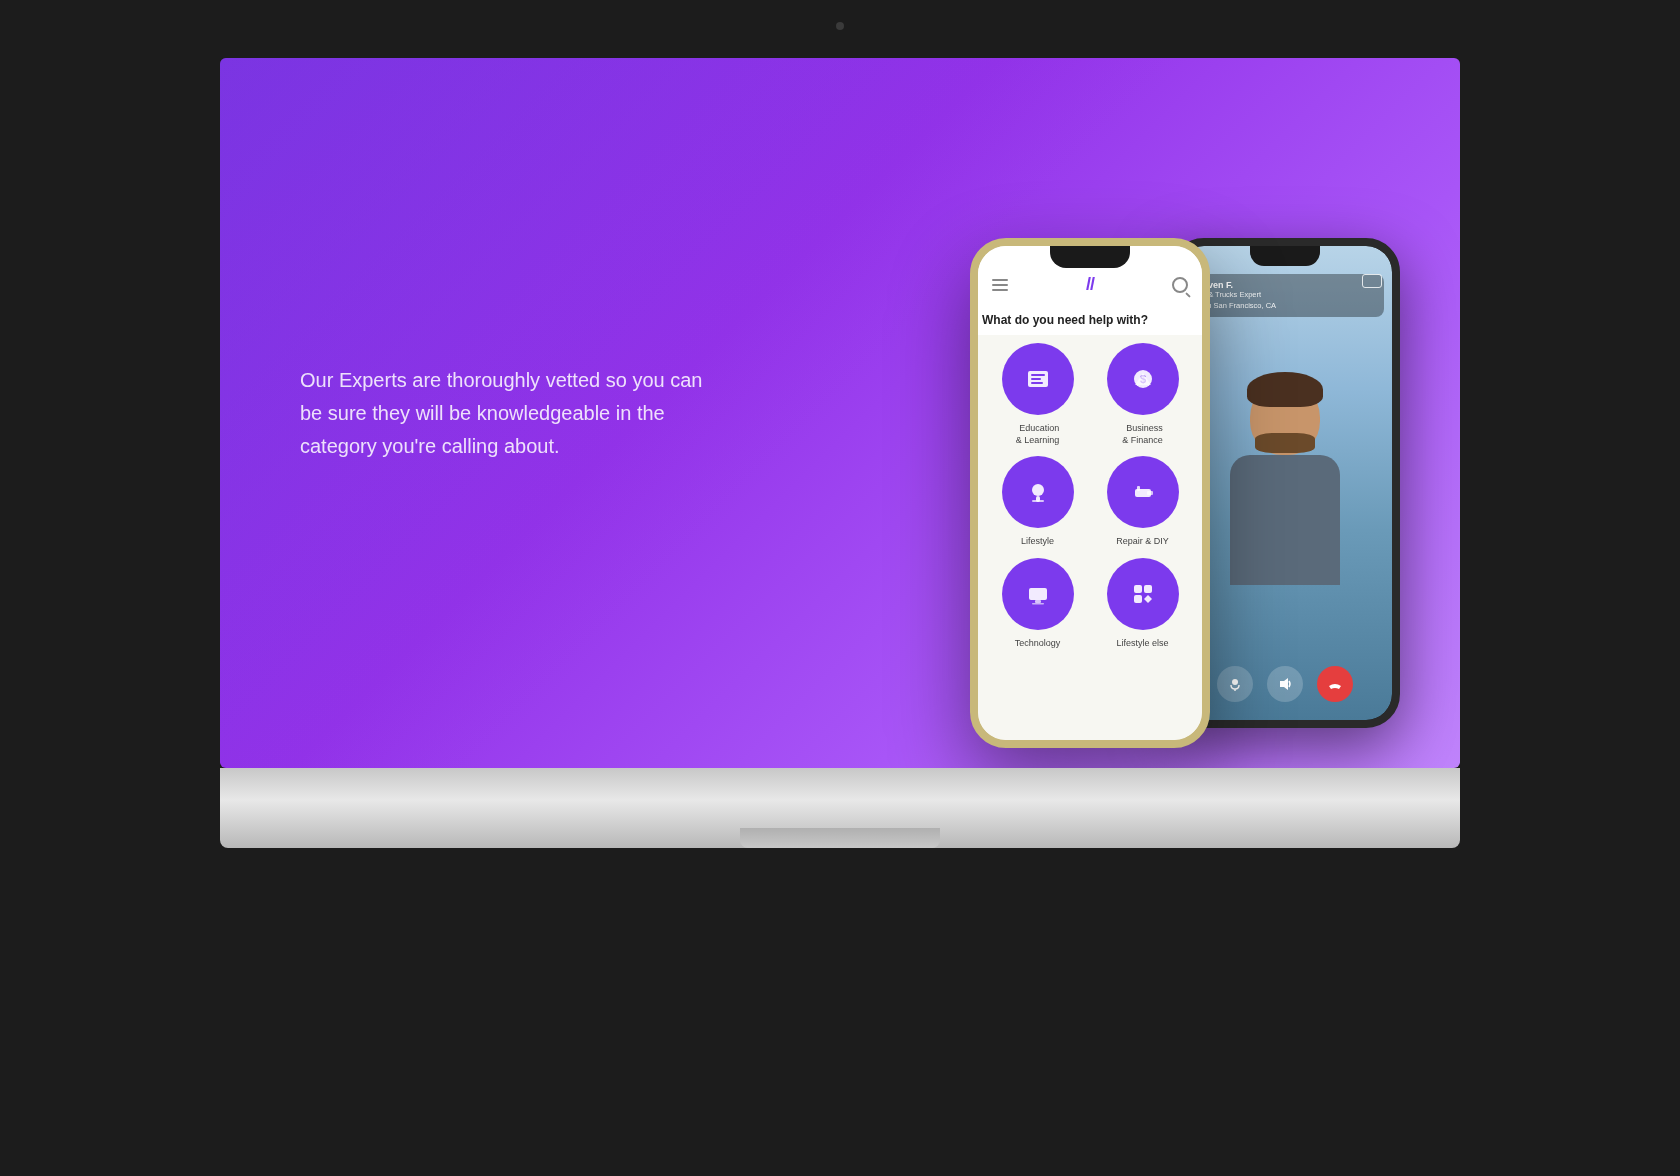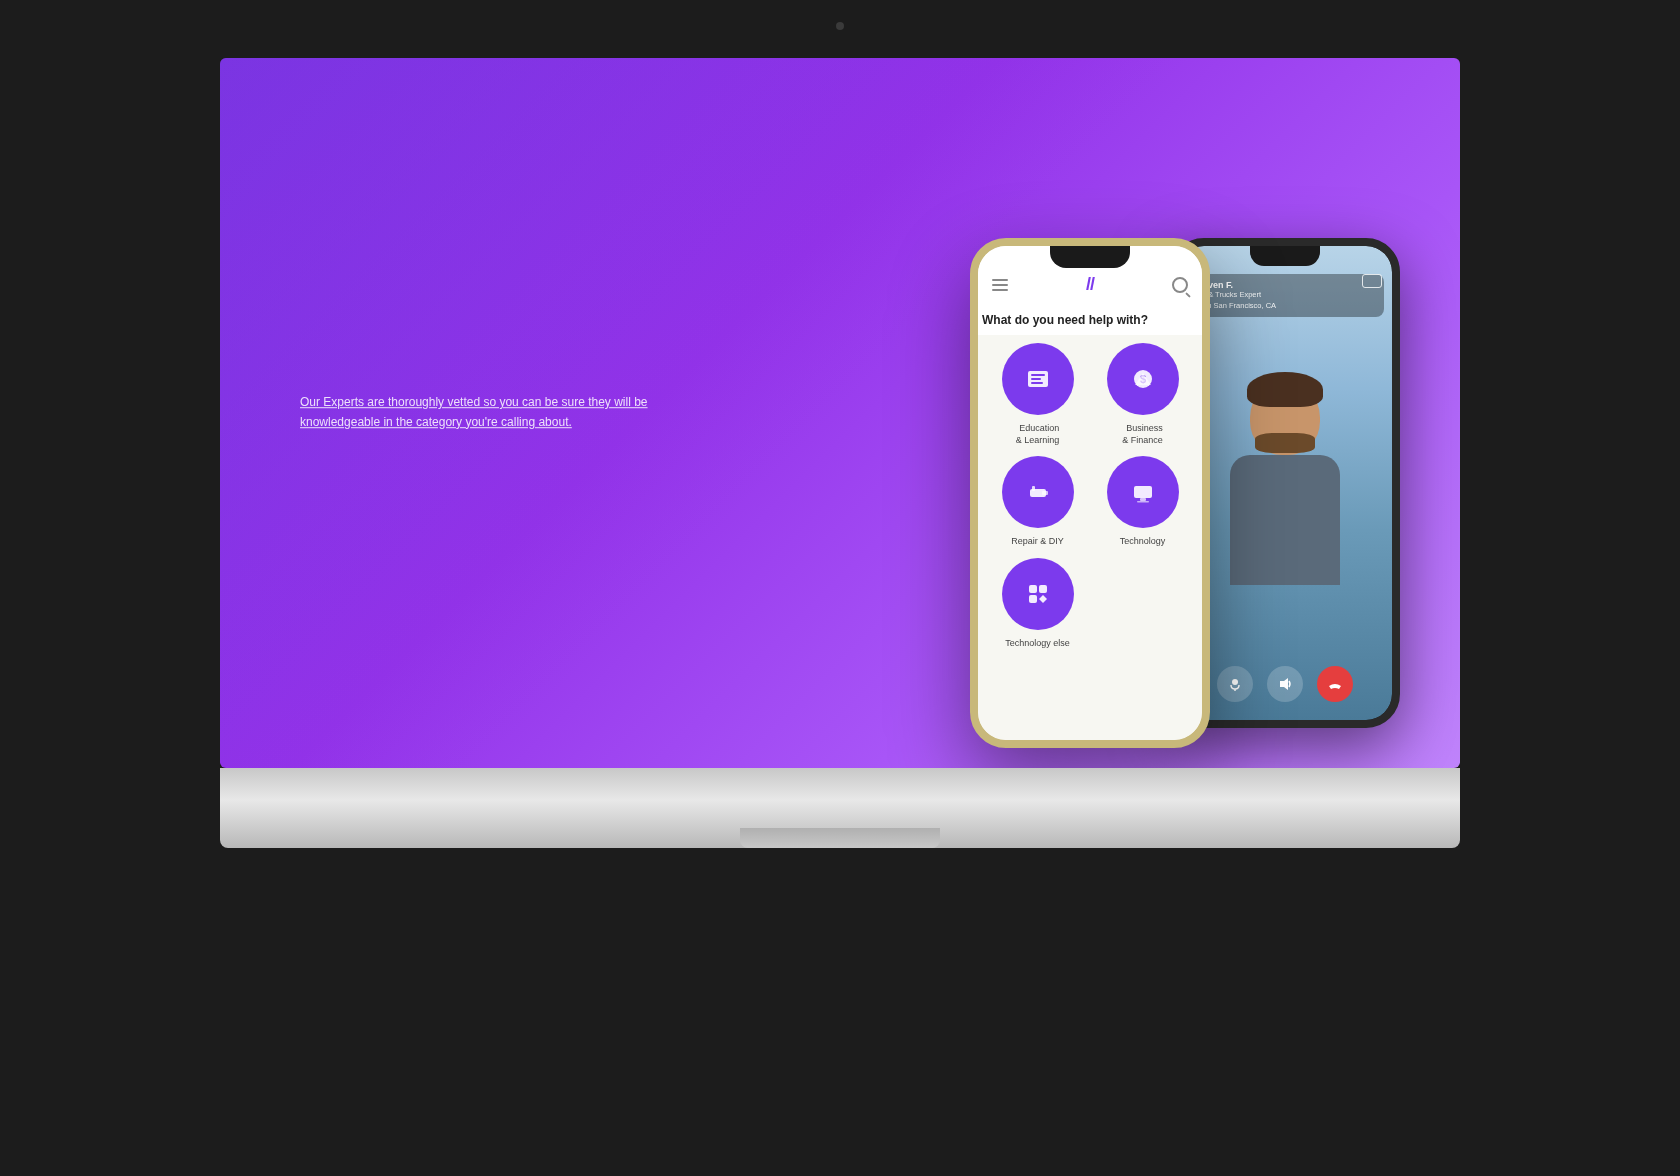--- a/index.html
+++ b/index.html
@@ -61,25 +61,24 @@
 
     .hero-title {
       font-size: 46px;
       font-weight: 700;
       color: #ffffff;
       line-height: 1.15;
       margin-bottom: 28px;
     }
 
     .hero-subtitle {
-      font-size: 12px;
+      font-size: 20px;
       color: rgba(255,255,255,0.85);
       line-height: 1.65;
       max-width: 420px;
-      text-decoration: underline;
     }
 
     
     .phones-container {
       position: absolute;
       right: 60px;
       bottom: 0;
       width: 430px;
       height: 680px;
     }
@@ -442,20 +441,30 @@
               <div class="category-circle">
                 <svg width="32" height="32" viewBox="0 0 32 32" fill="none">
                   <circle cx="16" cy="16" r="9" fill="white" opacity="0.9"></circle>
                   <text x="16" y="20" text-anchor="middle" font-size="11" fill="#7c3aed" font-weight="bold">$</text>
                   <polygon points="8,22 16,10 24,22" fill="white" opacity="0.7"></polygon>
                 </svg>
               </div>
               <span class="category-label">Business<br>&amp; Finance</span>
             </div>
 
+            <div class="category-item">
+              <div class="category-circle">
+                <svg width="32" height="32" viewBox="0 0 32 32" fill="none">
+                  <circle cx="16" cy="14" r="6" fill="white" opacity="0.9"></circle>
+                  <rect x="14" y="20" width="4" height="6" rx="2" fill="white" opacity="0.9"></rect>
+                  <rect x="10" y="24" width="12" height="2" rx="1" fill="white" opacity="0.7"></rect>
+                </svg>
+              </div>
+              <span class="category-label">Lifestyle</span>
+            </div>
 
             <div class="category-item">
               <div class="category-circle">
                 <svg width="32" height="32" viewBox="0 0 32 32" fill="none">
                   <rect x="8" y="13" width="16" height="8" rx="2" fill="white" opacity="0.9"></rect>
                   <rect x="20" y="15" width="6" height="4" rx="1" fill="white" opacity="0.7"></rect>
                   <rect x="10" y="10" width="3" height="5" rx="1" fill="white" opacity="0.8"></rect>
                 </svg>
               </div>
               <span class="category-label">Repair &amp; DIY</span>
@@ -474,21 +483,21 @@
 
             <div class="category-item">
               <div class="category-circle">
                 <svg width="32" height="32" viewBox="0 0 32 32" fill="none">
                   <rect x="7" y="7" width="8" height="8" rx="2" fill="white" opacity="0.9"></rect>
                   <rect x="17" y="7" width="8" height="8" rx="2" fill="white" opacity="0.9"></rect>
                   <rect x="7" y="17" width="8" height="8" rx="2" fill="white" opacity="0.9"></rect>
                   <polygon points="17,21 21,17 25,21 21,25" fill="white" opacity="0.9"></polygon>
                 </svg>
               </div>
-              <span class="category-label">Technology else</span>
+              <span class="category-label">Lifestyle else</span>
             </div>
 
           </div>
         </div>
       </div>
 
       <div class="phone-video">
         <div class="phone-video-inner">
           <div class="notch-video"></div>
 

